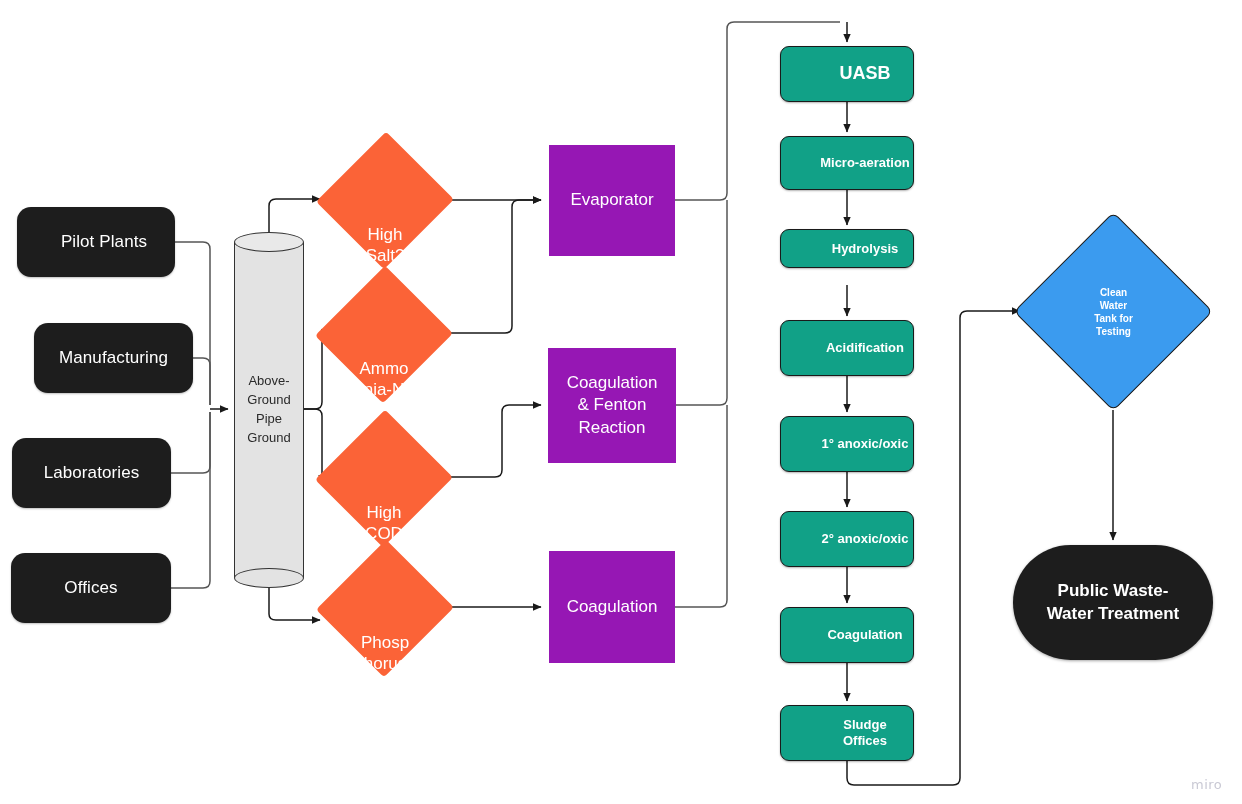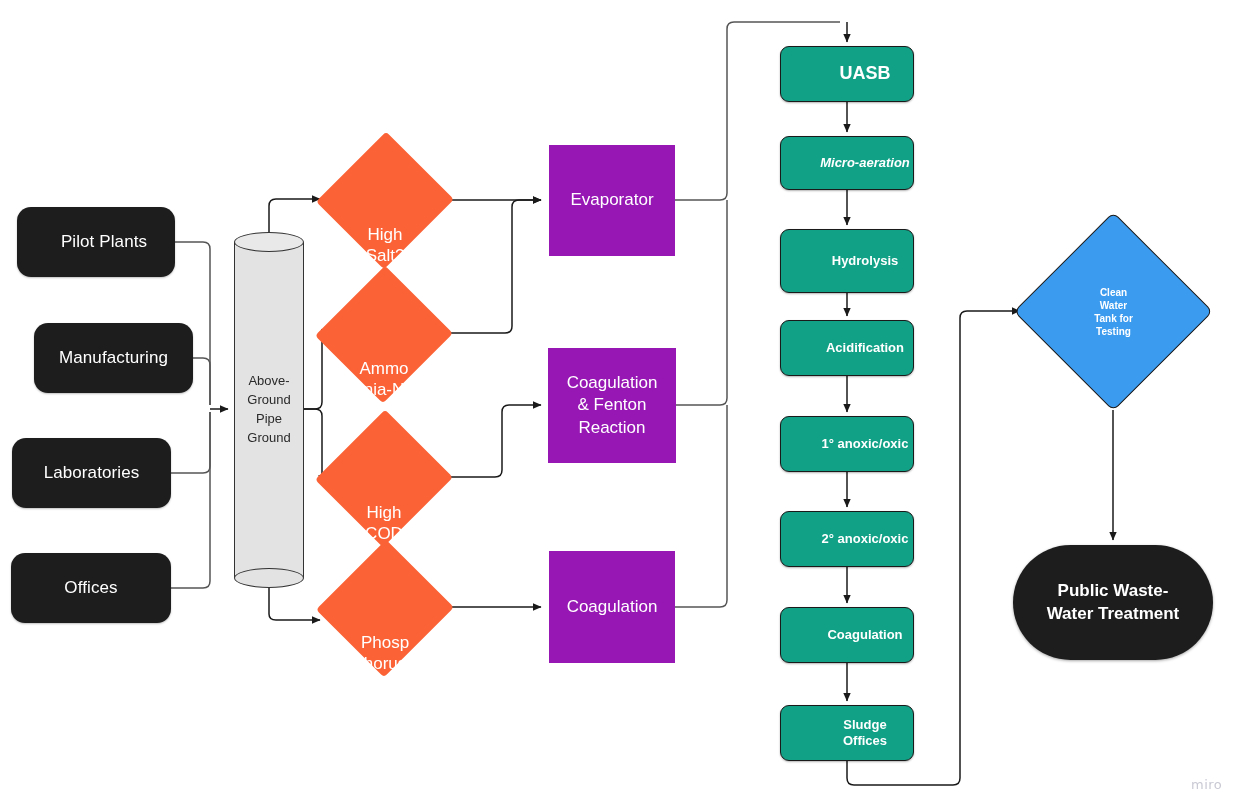--- a/index.html
+++ b/index.html
@@ -232,25 +232,25 @@
   </div>
 
   <div class="node proc" style="left:549px;top:551px;width:126px;height:112px;">
     <span>Coagulation</span>
   </div>
 
   <div class="node green lg" style="left:780px;top:46px;width:134px;height:56px;">
     <span>UASB</span>
   </div>
 
-  <div class="node green" style="left:780px;top:136px;width:134px;height:54px;font-style:italic;">
+  <div class="node green" style="left:780px;top:136px;width:134px;height:54px;">
     <span>Micro-aeration</span>
   </div>
 
-  <div class="node green" style="left:780px;top:229px;width:134px;height:64px;">
+  <div class="node green" style="left:780px;top:229px;width:134px;height:39px;">
     <span>Hydrolysis</span>
   </div>
 
   <div class="node green" style="left:780px;top:320px;width:134px;height:56px;">
     <span>Acidification</span>
   </div>
 
   <div class="node green" style="left:780px;top:416px;width:134px;height:56px;">
     <span>1° anoxic/oxic</span>
   </div>

